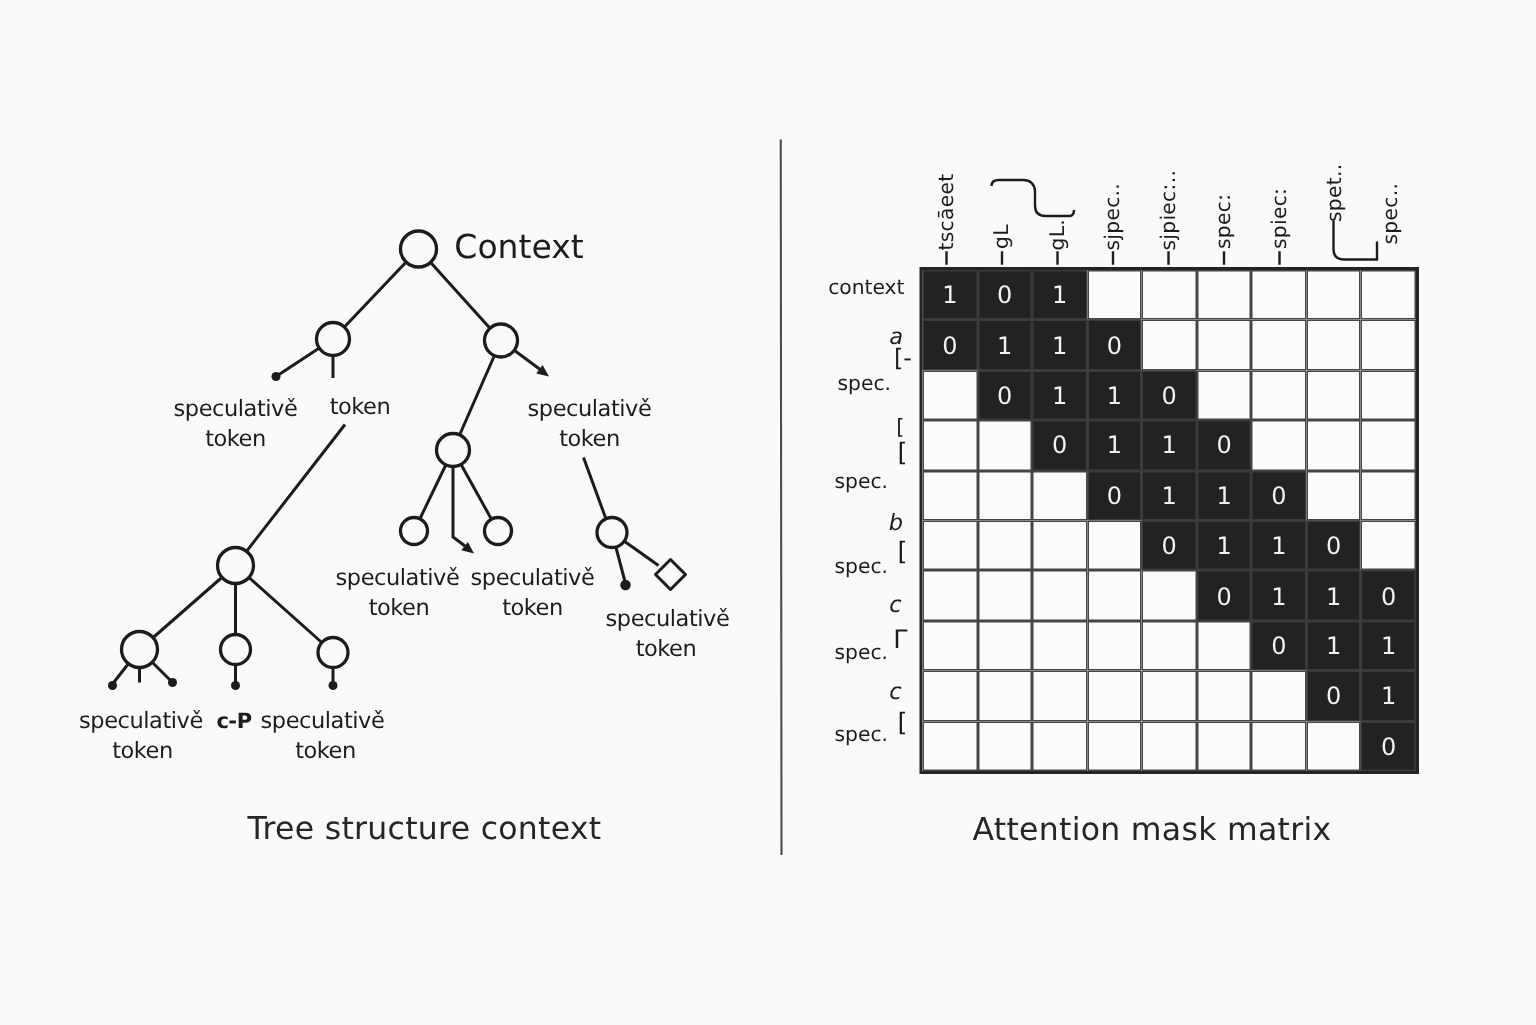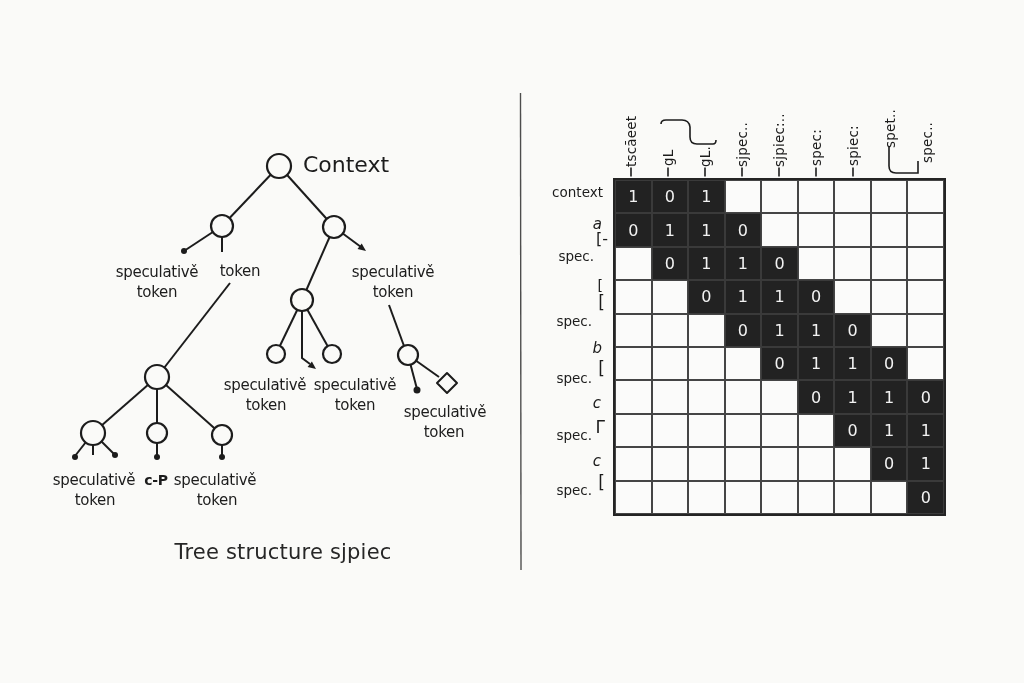--- a/index.html
+++ b/index.html
@@ -264,21 +264,22 @@
       <div class="cell"></div>
       <div class="cell"></div>
       <div class="cell"></div>
       <div class="cell"></div>
       <div class="cell"></div>
       <div class="cell"></div>
       <div class="cell"></div>
       <div class="cell on">0</div>
     </div>
 
-  <div class="caption" style="left:283px;top:540px;">Tree structure sjpiec</div>
+  <div class="caption" style="left:283px;top:540px;">Tree structure context</div>
+  <div class="caption" style="left:768px;top:541px;">Attention mask matrix</div>
 
 <div class="col-header" style="left: 623px; top: 167px;">tscāeet</div>
     <div class="col-header" style="left: 660px; top: 166px;">gL</div>
     <div class="col-header" style="left: 697px; top: 167px;">gL.</div>
     <div class="col-header" style="left: 734px; top: 167px;">sjpec..</div>
     <div class="col-header" style="left: 771px; top: 167px;">sjpiec:..</div>
     <div class="col-header" style="left: 808px; top: 166px;">spec:</div>
     <div class="col-header" style="left: 845px; top: 166px;">spiec:</div>
     <div class="col-header" style="left: 882px; top: 148px;">spet..</div>
     <div class="col-header" style="left: 919px; top: 163px;">spec..</div>

